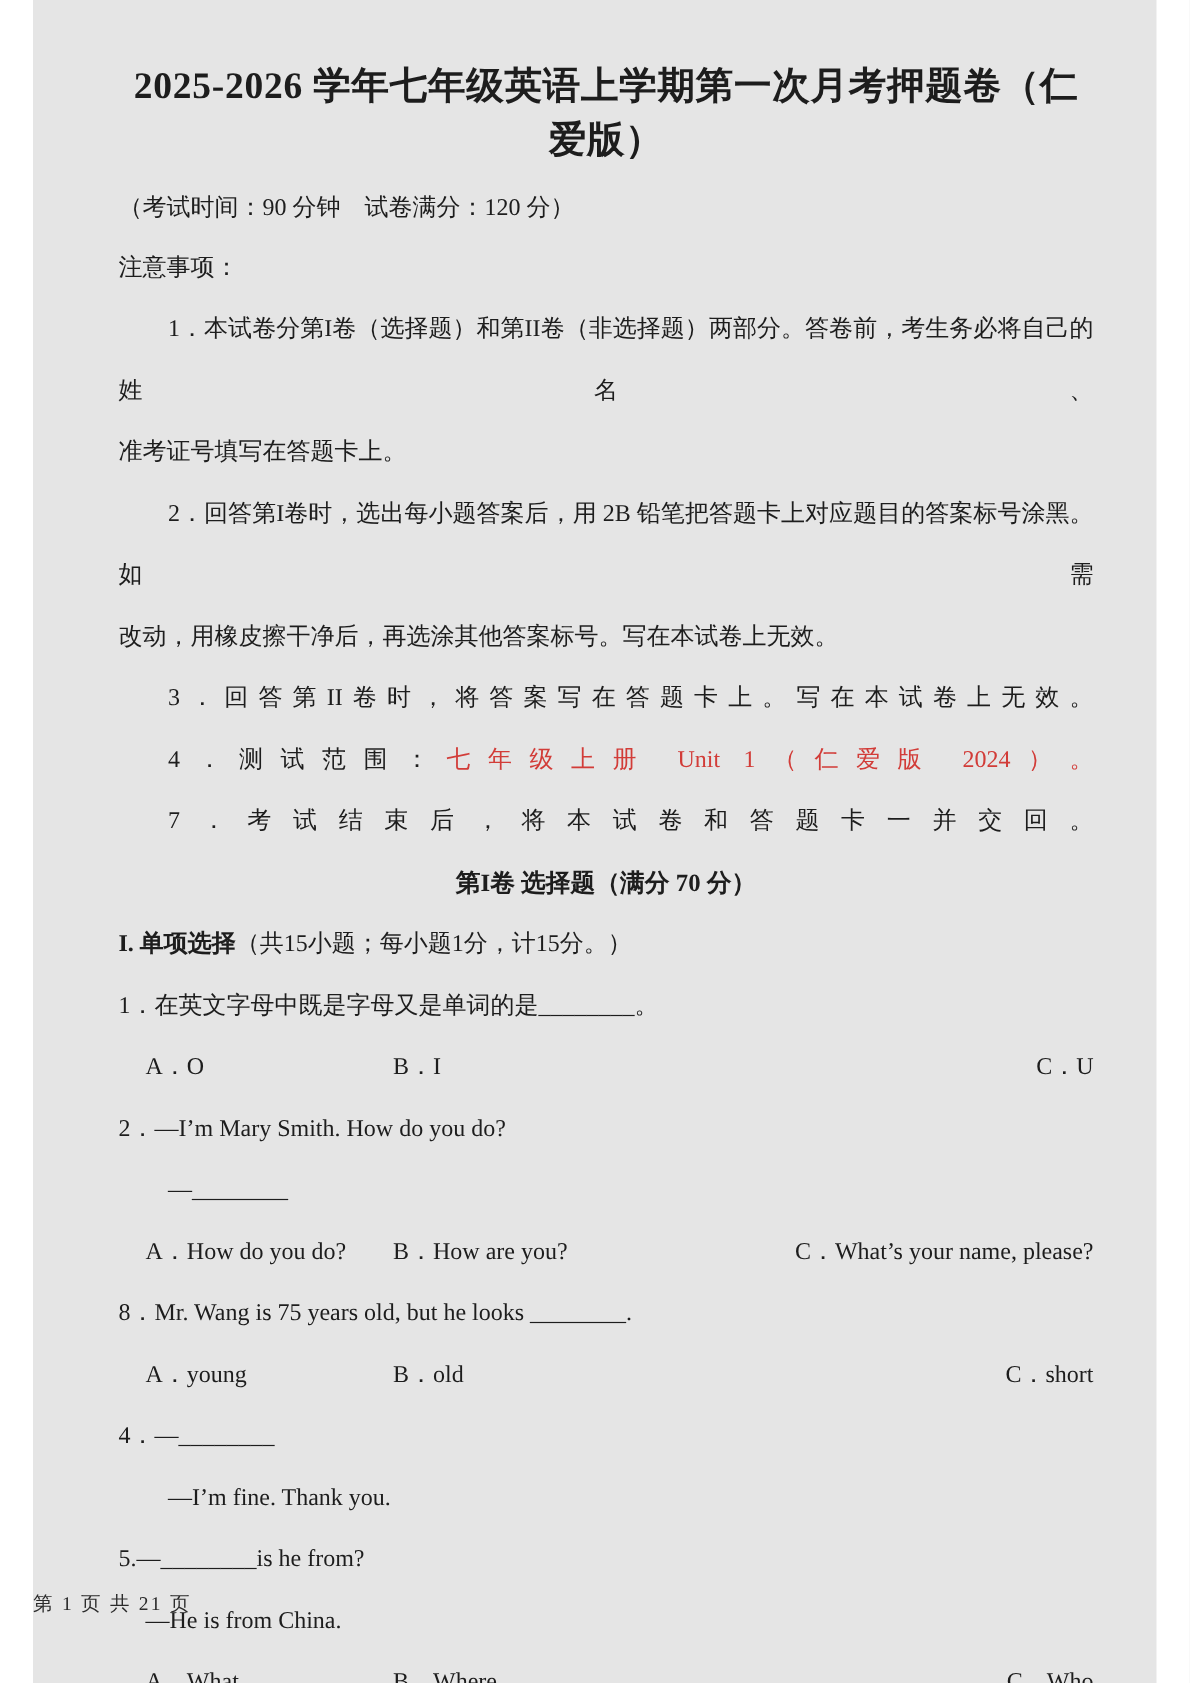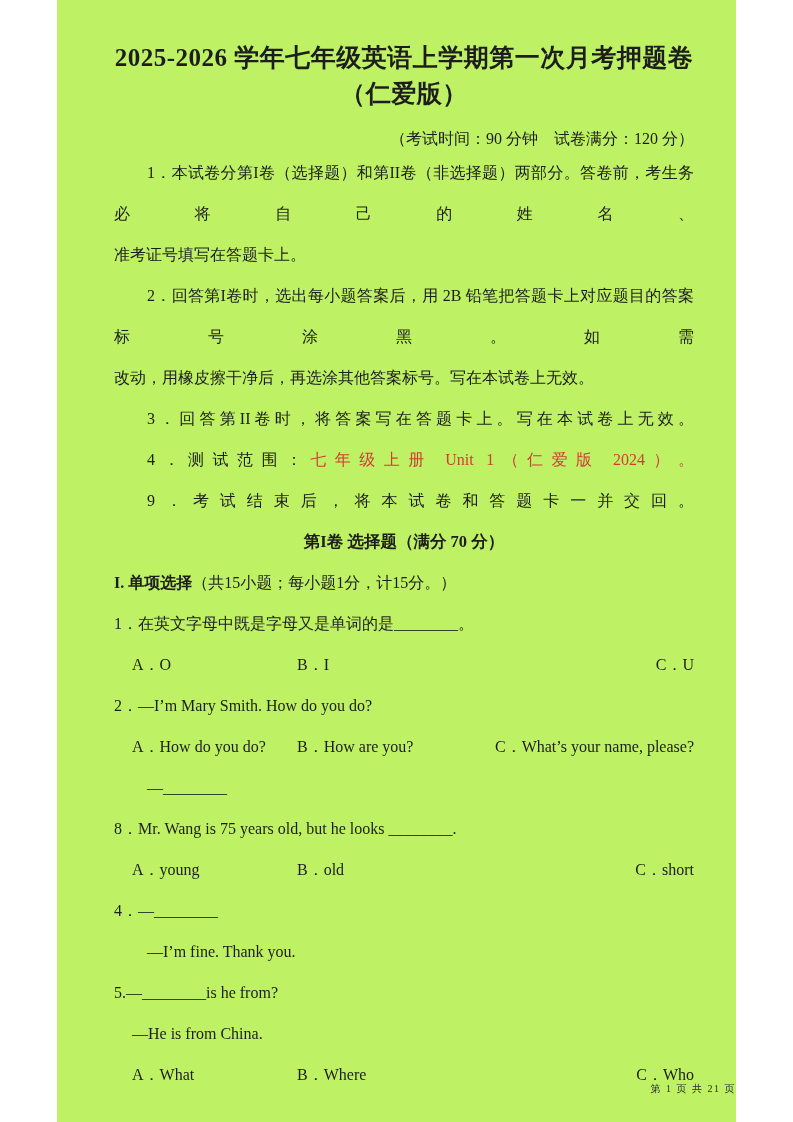--- a/index.html
+++ b/index.html
@@ -1,37 +1,37 @@
 <!DOCTYPE html>
 <html style="--accent-red: #d23c38;"><head>
 <meta charset="utf-8">
 <style>
   html, body { margin: 0; padding: 0; background: #ffffff; }
   .page {
     position: relative;
-    width: 679px;
+    width: 749px;
     height: 1122px;
     margin: 0 auto;
-    background: #bef264;
+    background: #e5e5e5;
     color: #1d1d1d;
     font-family: "Liberation Serif", "DejaVu Serif", serif;
     overflow: hidden;
   }
   .content { padding: 40px 42px 0 57px; }
 
   .title {
     font-size: 25px;
     font-weight: bold;
     text-align: center;
     line-height: 36px;
     letter-spacing: 0.5px;
   }
   .subtitle {
     font-size: 16px;
-    text-align: right;
+    text-align: left;
     line-height: 26px;
     margin-top: 14px;
   }
 
   .line {
     font-size: 16px;
     line-height: 41px;
     white-space: nowrap;
   }
   .wrap-line { white-space: normal; }
@@ -55,70 +55,71 @@
   .opt-b { width: 187px; flex: 0 0 auto; }
   .opt-c { flex: 1 1 auto; text-align: right; }
 
   .indent-md { padding-left: 33px; }
   .indent-sm { padding-left: 18px; }
 
   .footer {
     position: absolute;
     left: 0;
     right: 0;
-    bottom: 26px;
-    text-align: right;
-    font-size: 10px;
+    bottom: 44px;
+    text-align: left;
+    font-size: 13px;
     letter-spacing: 1.5px;
     color: #2b2b2b;
   }
 </style>
 </head>
 <body>
 
 <div class="page">
   <div class="content">
 
     <div class="title">2025-2026 学年七年级英语上学期第一次月考押题卷（仁爱版）</div>
     <div class="subtitle">（考试时间：90 分钟　试卷满分：120 分）</div>
 
+    <div class="line notice-heading">注意事项：</div>
 
     <div class="line wrap-line para-first">1．本试卷分第I卷（选择题）和第II卷（非选择题）两部分。答卷前，考生务必将自己的姓名、</div>
     <div class="line">准考证号填写在答题卡上。</div>
 
     <div class="line wrap-line para-first">2．回答第I卷时，选出每小题答案后，用 2B 铅笔把答题卡上对应题目的答案标号涂黑。如需</div>
     <div class="line">改动，用橡皮擦干净后，再选涂其他答案标号。写在本试卷上无效。</div>
 
     <div class="line para-first">3．回答第II卷时，将答案写在答题卡上。写在本试卷上无效。</div>
 
     <div class="line para-first"><span>4．测试范围：</span><span class="red">七年级上册 Unit 1（仁爱版 2024）。</span></div>
 
-    <div class="line para-first">9．考试结束后，将本试卷和答题卡一并交回。</div>
+    <div class="line para-first">7．考试结束后，将本试卷和答题卡一并交回。</div>
 
     <div class="line part-heading">第I卷 选择题（满分 70 分）</div>
 
     <div class="line"><span class="bold">I. 单项选择</span><span>（共15小题；每小题1分，计15分。）</span></div>
 
     <div>
       <div class="line">1．在英文字母中既是字母又是单词的是________。</div>
       <div class="line opts">
         <span class="opt-a">A．O</span>
         <span class="opt-b">B．I</span>
         <span class="opt-c">C．U</span>
       </div>
     </div>
 
     <div>
       <div class="line">2．—I’m Mary Smith. How do you do?</div>
+      <div class="line indent-md">—________</div>
       <div class="line opts">
         <span class="opt-a">A．How do you do?</span>
         <span class="opt-b">B．How are you?</span>
         <span class="opt-c">C．What’s your name, please?</span>
       </div>
-      <div class="line indent-md">—________</div>
     </div>
 
     <div>
       <div class="line">8．Mr. Wang is 75 years old, but he looks ________.</div>
       <div class="line opts">
         <span class="opt-a">A．young</span>
         <span class="opt-b">B．old</span>
         <span class="opt-c">C．short</span>
       </div>
     </div>

